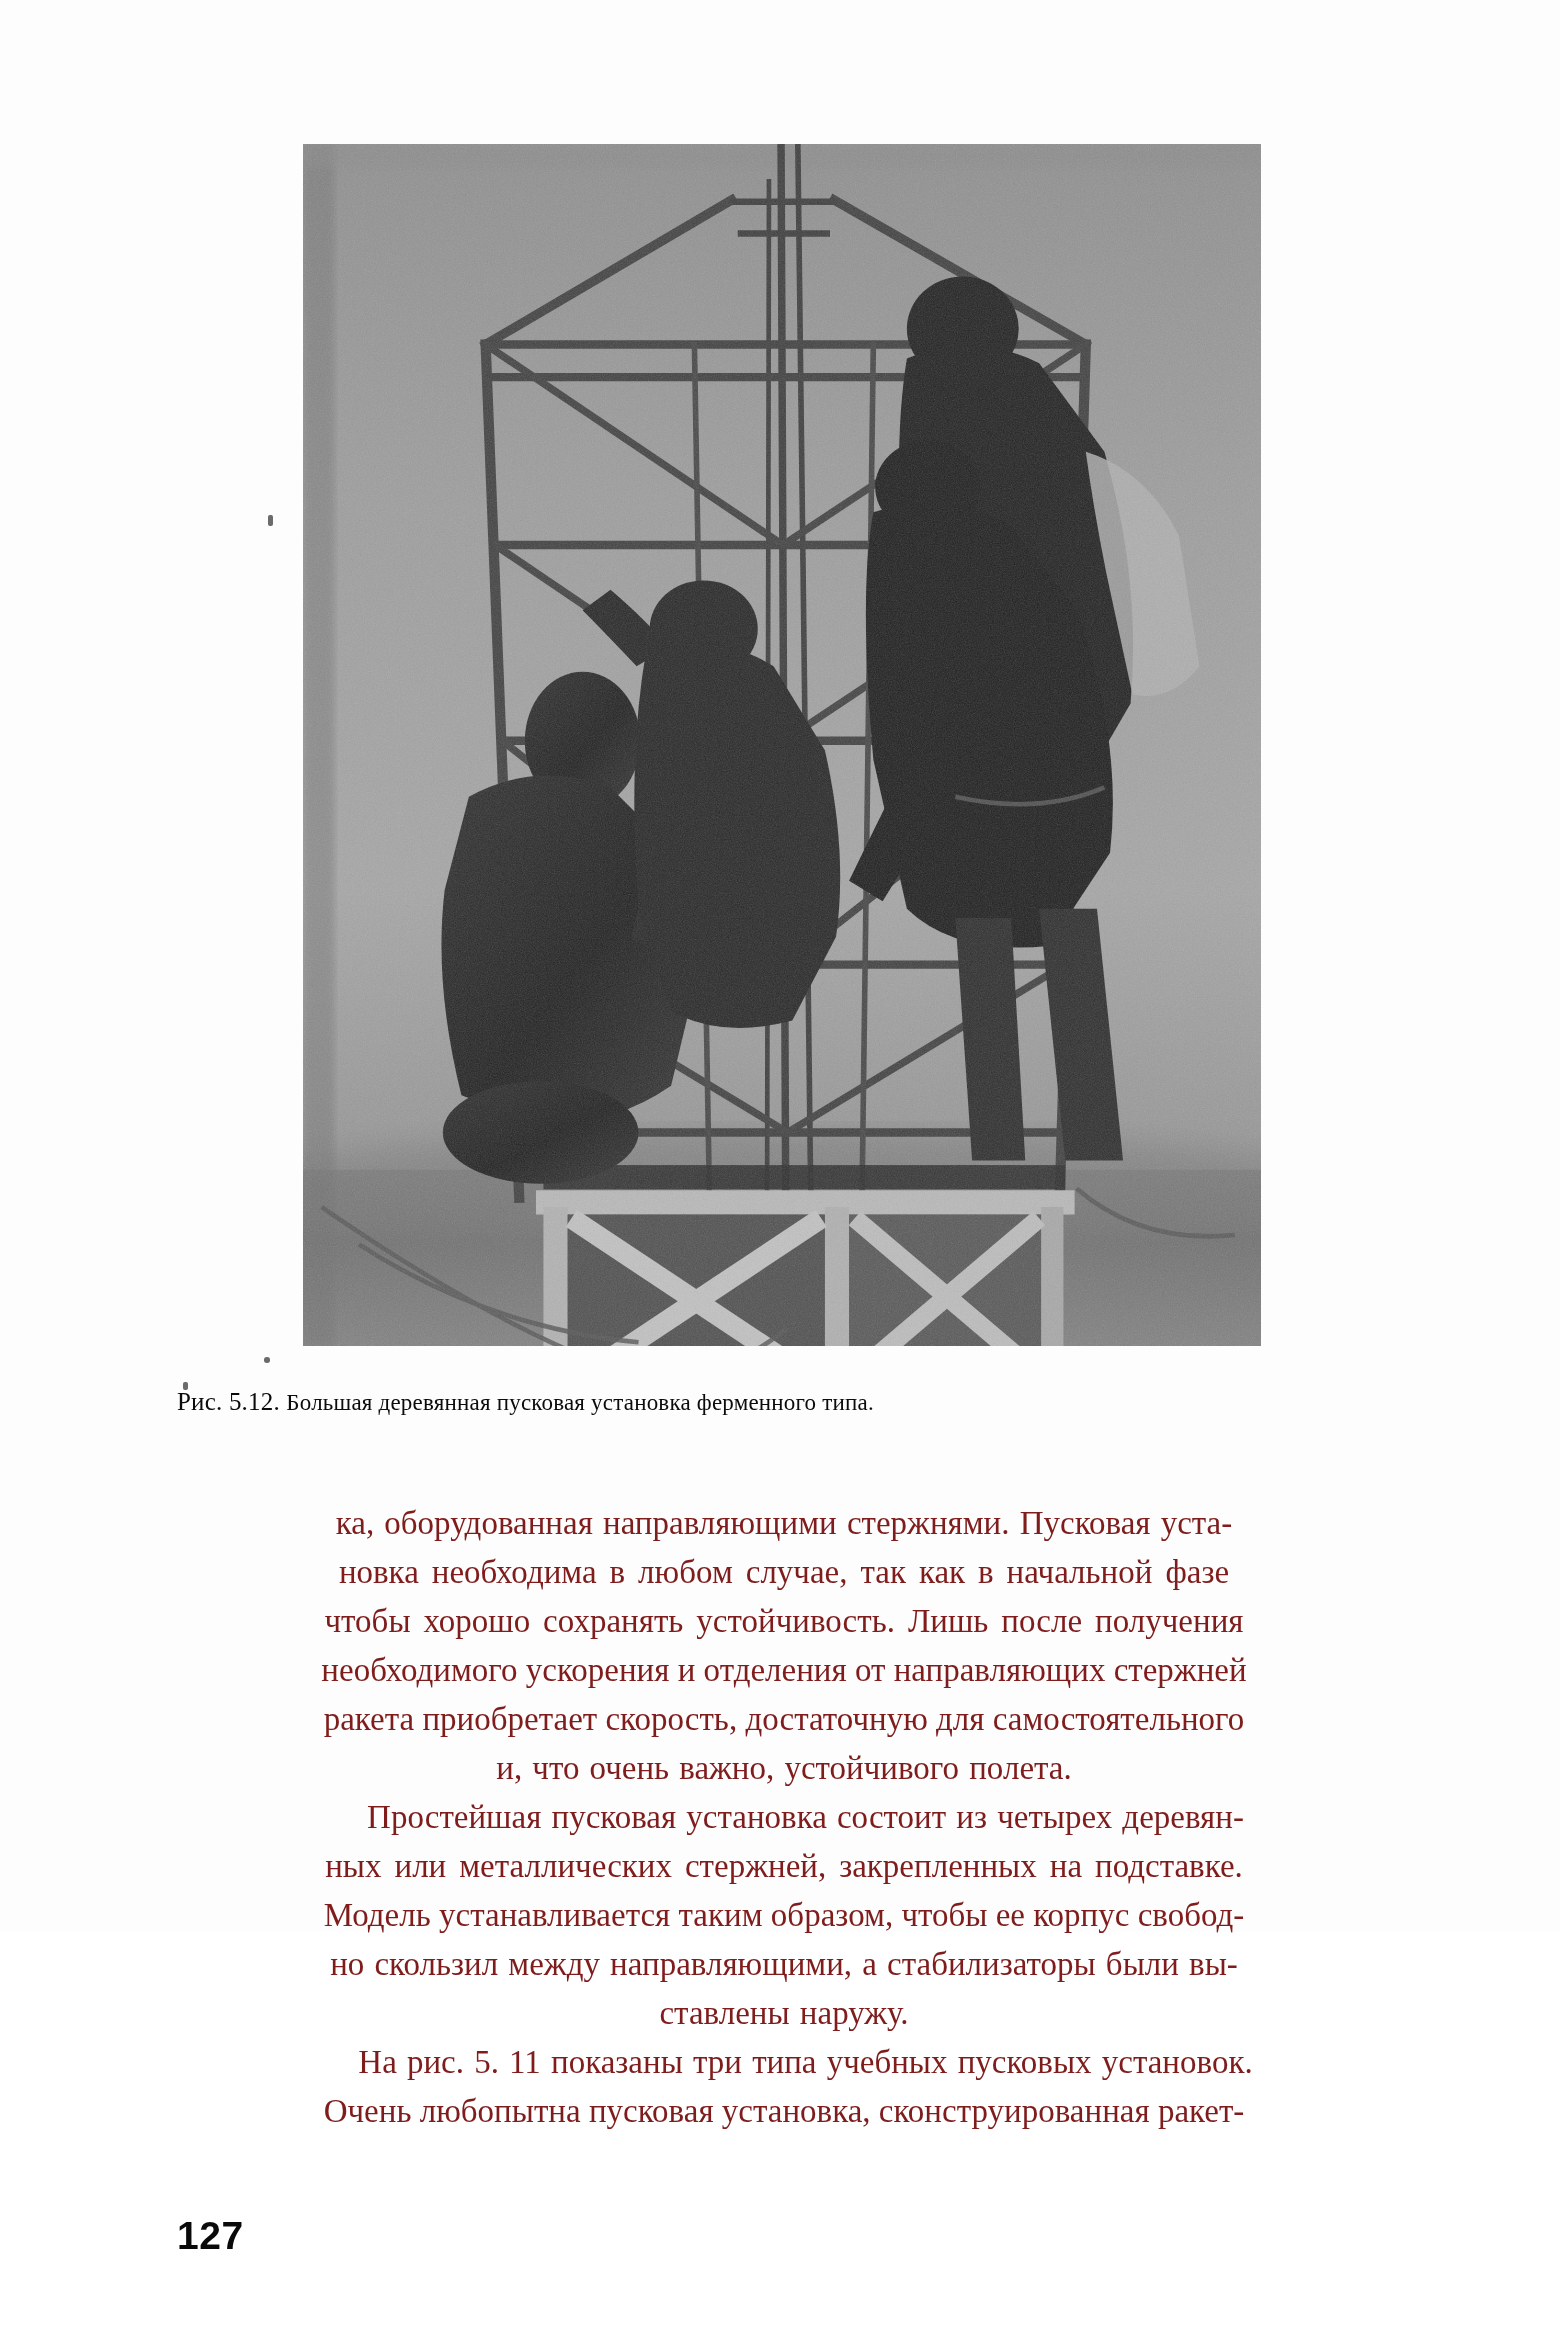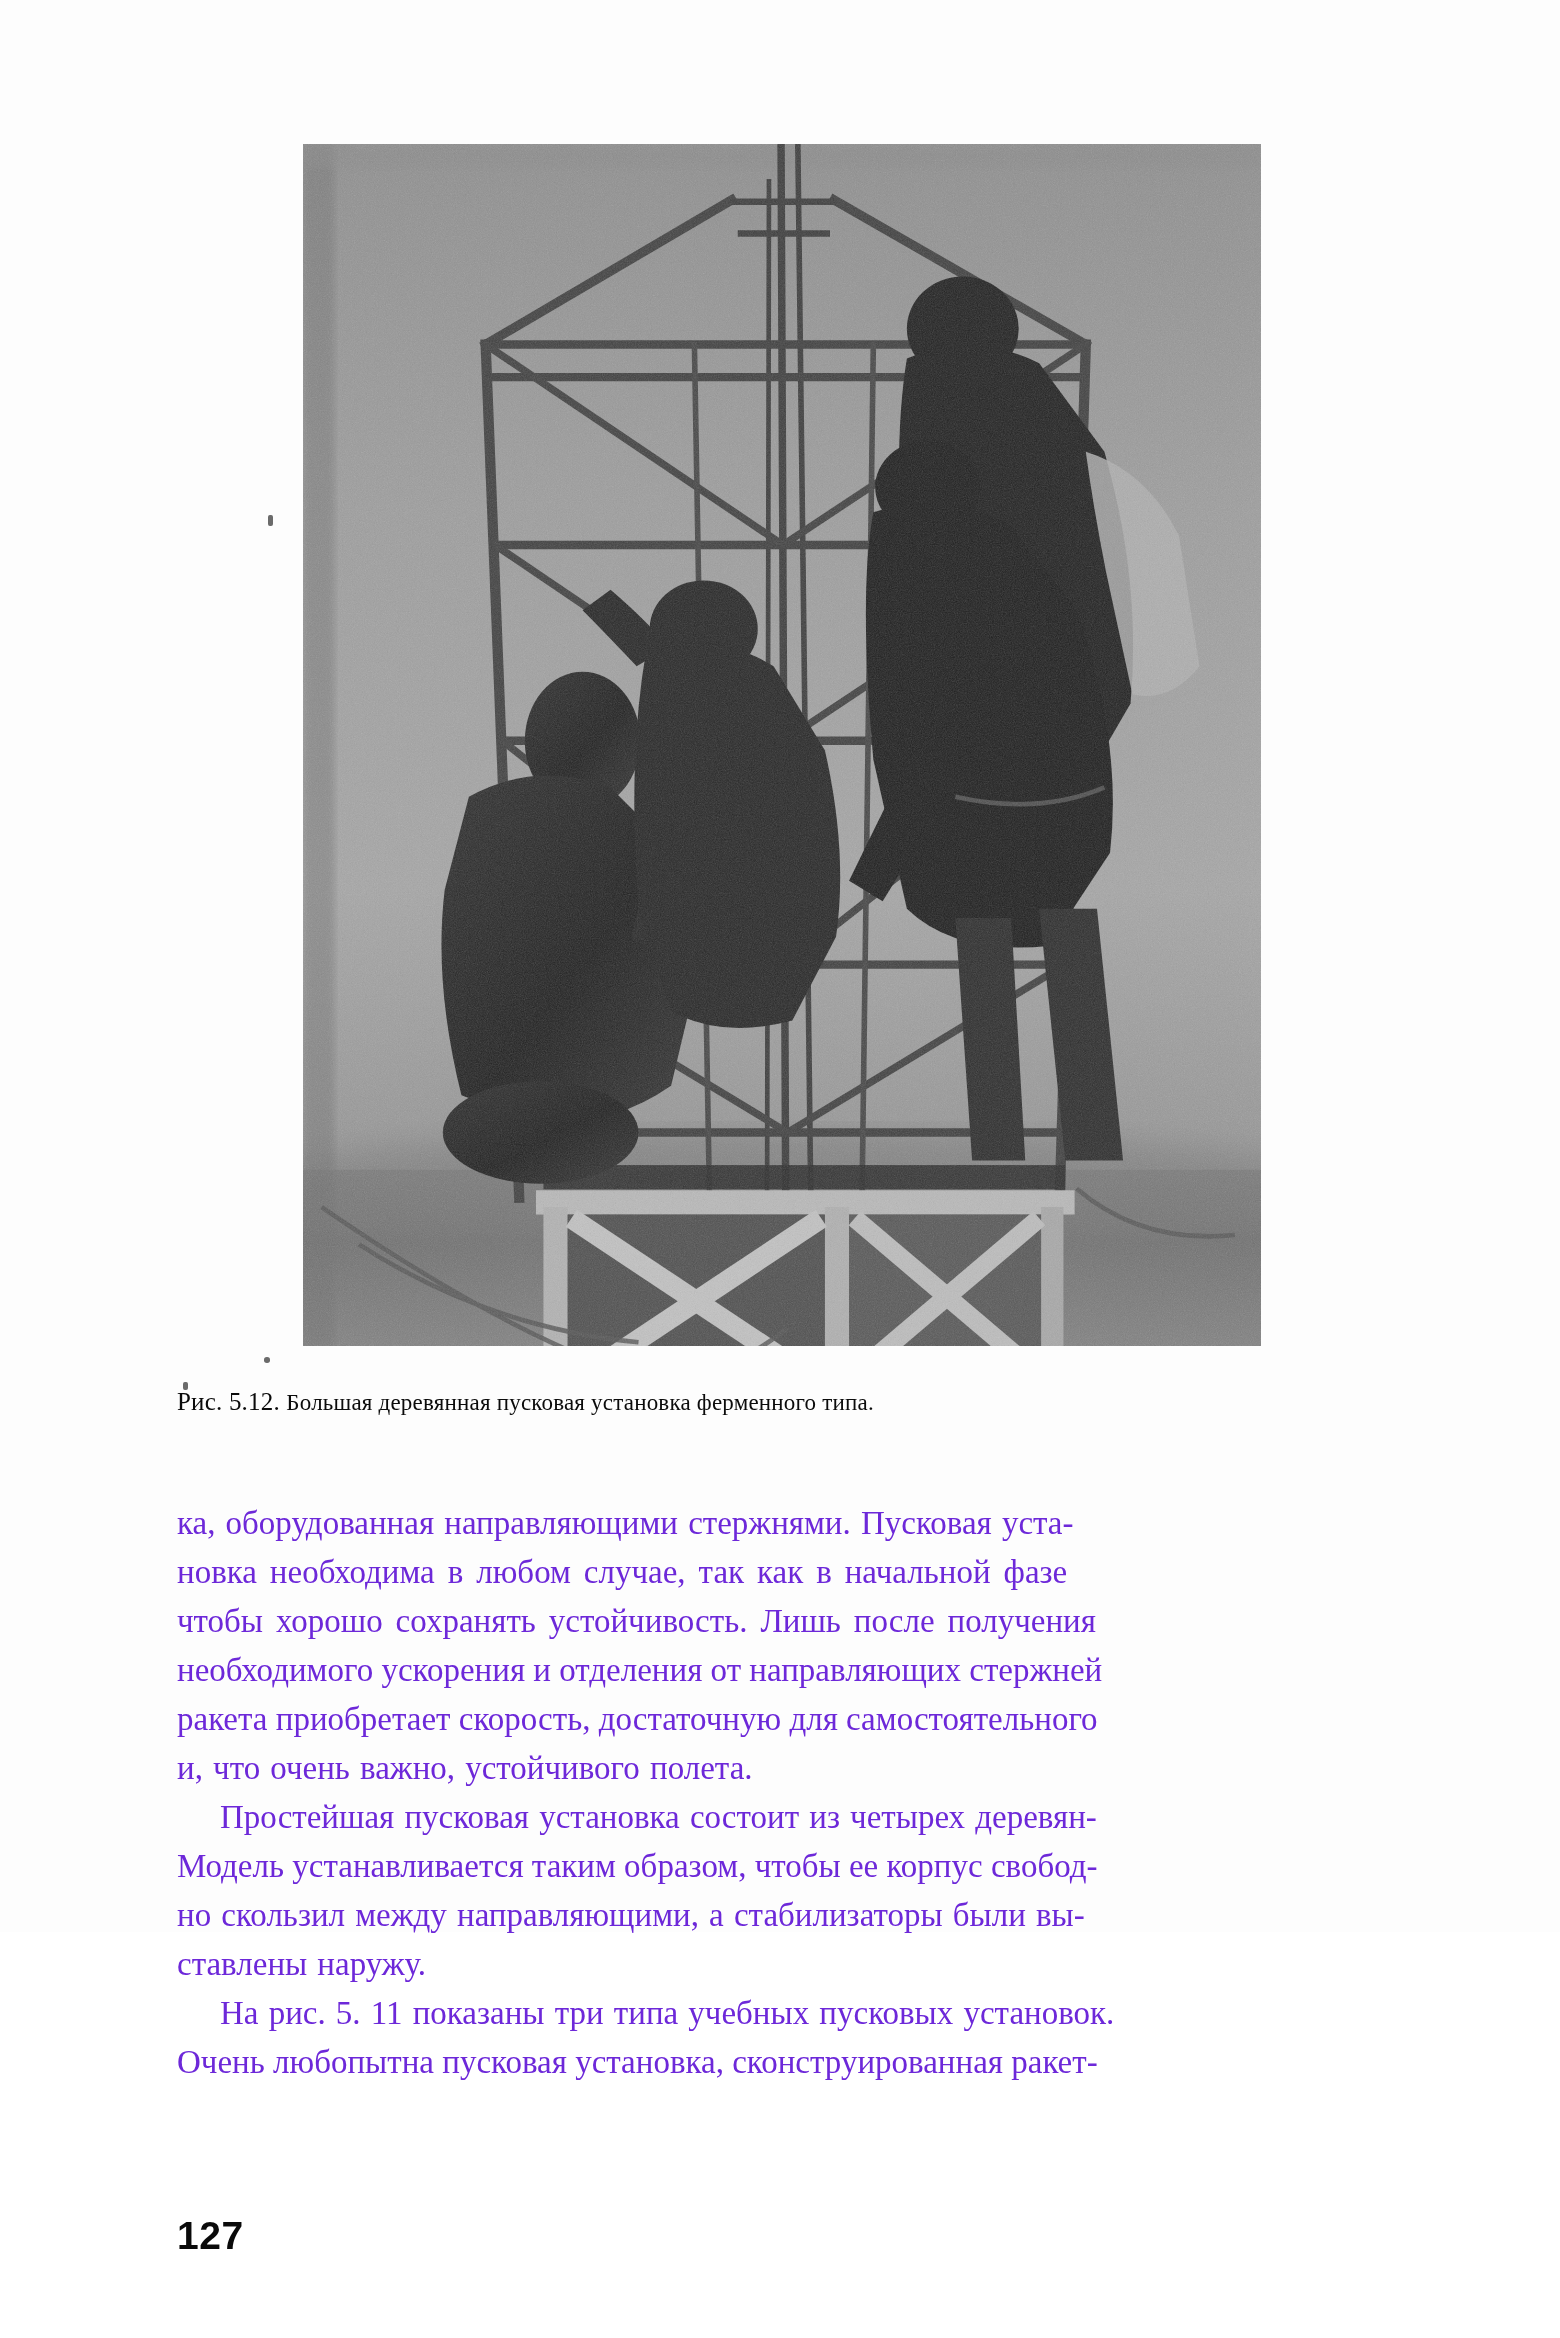--- a/index.html
+++ b/index.html
@@ -66,23 +66,24 @@
     top: 1499px;
     width: 1214px;
   }
   .para {
     margin: 0;
   }
   .tline {
     display: block;
     font-size: 33px;
     line-height: 49px;
-    color: #6d28d9;
+    color: #7f1d1d;
     white-space: nowrap;
     letter-spacing: 0px;
+    text-align: center;
   }
   .indent { padding-left: 43px; }
 
   
   .ws0  { word-spacing: 0px; }
   .ws1  { word-spacing: 1.9px; }
   .ws2  { word-spacing: 4.7px; }
 
   
   #page-number {
@@ -309,20 +310,21 @@
       <span class="tline ws1">ка, оборудованная направляющими стержнями. Пусковая уста-</span>
       <span class="tline ws2">новка необходима в любом случае, так как  в начальной фазе</span>
       <span class="tline ws2">чтобы хорошо сохранять устойчивость. Лишь после получения</span>
       <span class="tline ws0">необходимого ускорения и отделения от направляющих стержней</span>
       <span class="tline ws0">ракета приобретает скорость, достаточную для самостоятельного</span>
       <span class="tline ws1">и, что очень важно, устойчивого полета.</span>
     </p>
 
     <p class="para">
       <span class="tline ws1 indent">Простейшая пусковая установка состоит из четырех деревян-</span>
+      <span class="tline ws2">ных или металлических стержней, закрепленных на подставке.</span>
       <span class="tline ws0">Модель устанавливается таким образом, чтобы ее корпус свобод-</span>
       <span class="tline ws1">но скользил между направляющими, а стабилизаторы были вы-</span>
       <span class="tline ws1">ставлены наружу.</span>
     </p>
 
     <p class="para">
       <span class="tline ws1 indent">На рис. 5. 11 показаны три типа учебных пусковых установок.</span>
       <span class="tline ws0">Очень любопытна пусковая установка, сконструированная ракет-</span>
     </p>
 

